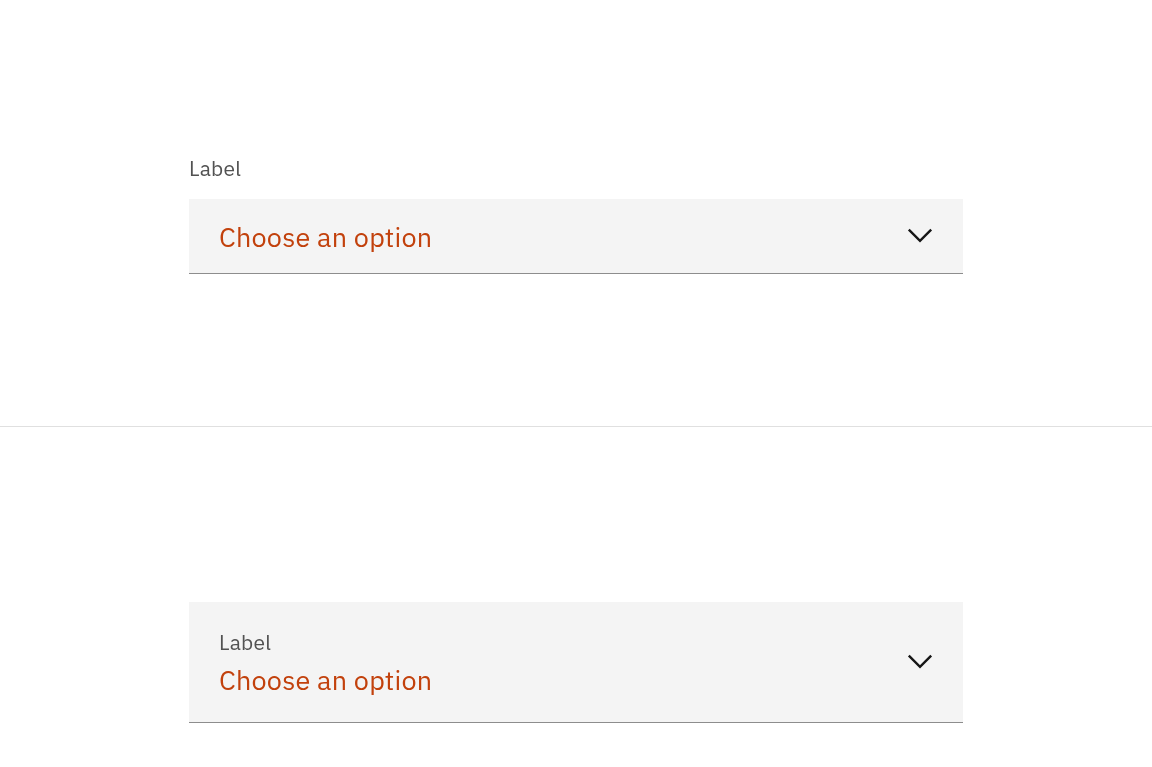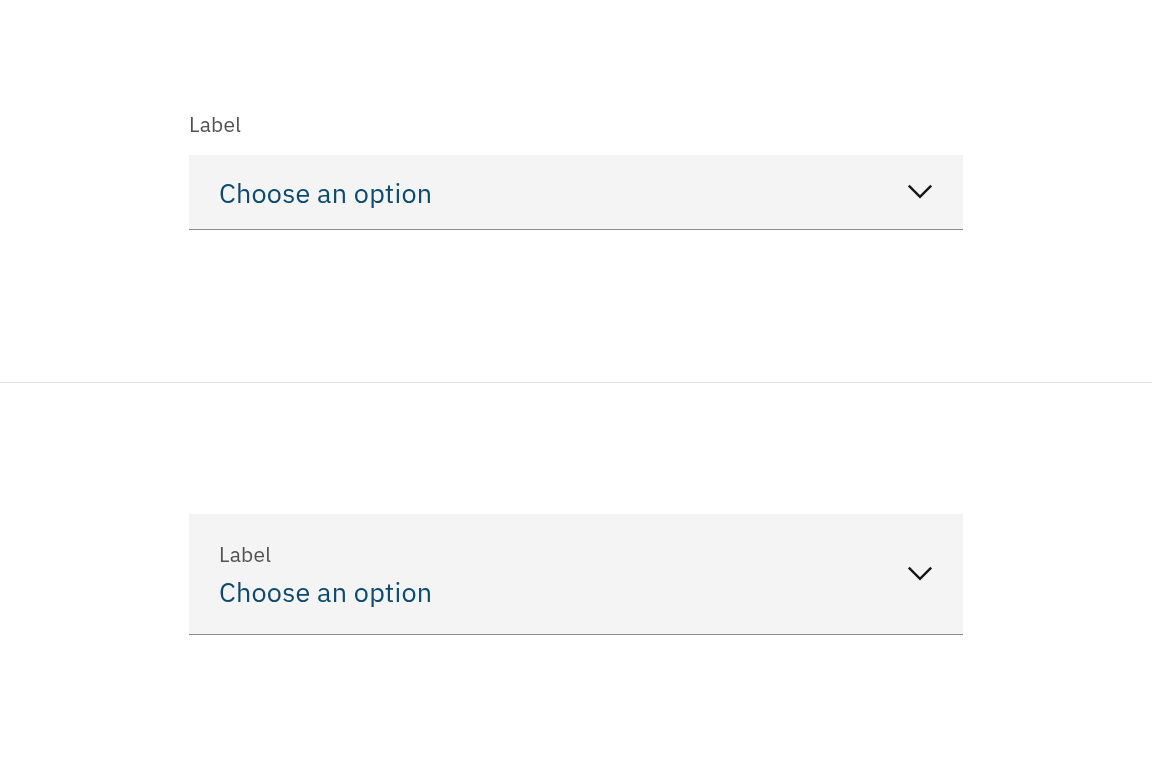--- a/index.html
+++ b/index.html
@@ -10,20 +10,21 @@
     
     body {
       font-family: "IBM Plex Sans", -apple-system, BlinkMacSystemFont, "Segoe UI", sans-serif;
       background: #ffffff;
       width: 1152px;
       height: 767px;
     }
     
     .section {
       padding: 0;
+      margin-top: 44px;
     }
     
     .section-1 {
       height: 383px;
       border-bottom: 1px solid #e0e0e0;
       padding-top: 110px;
       padding-left: 189px;
     }
     
     .section-2 {
@@ -75,21 +76,21 @@
     .label-inline {
       font-size: 21px;
       color: #525252;
       font-weight: 400;
       margin-bottom: 6px;
       letter-spacing: 0.2px;
     }
     
     .dropdown-text {
       font-size: 27px;
-      color: #0c4a6e;
+      color: #c2410c;
       font-weight: 400;
       letter-spacing: 0.2px;
     }
     
     .chevron {
       width: 26px;
       height: 26px;
       display: flex;
       align-items: center;
       justify-content: center;

